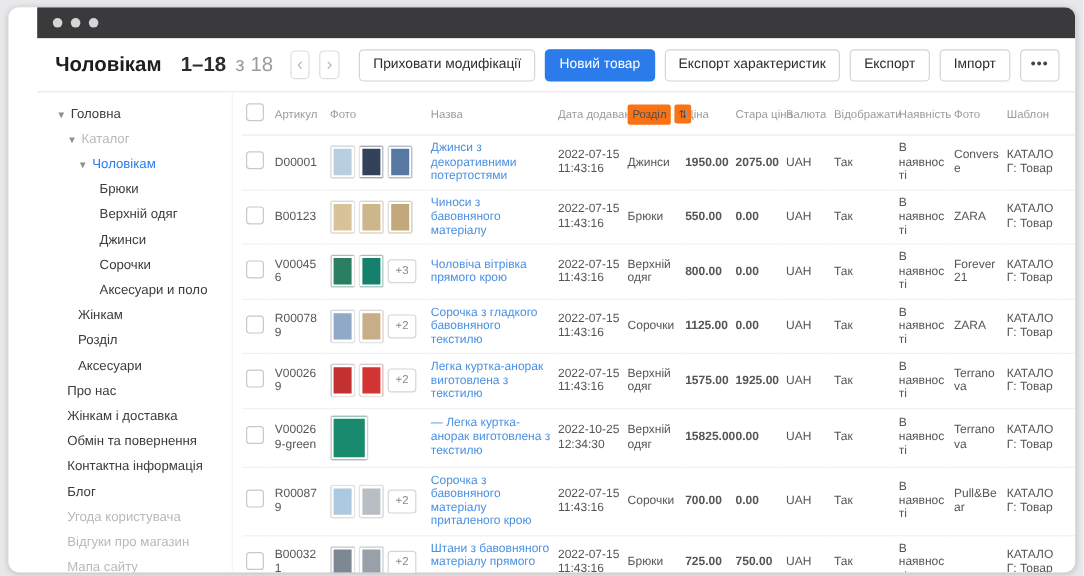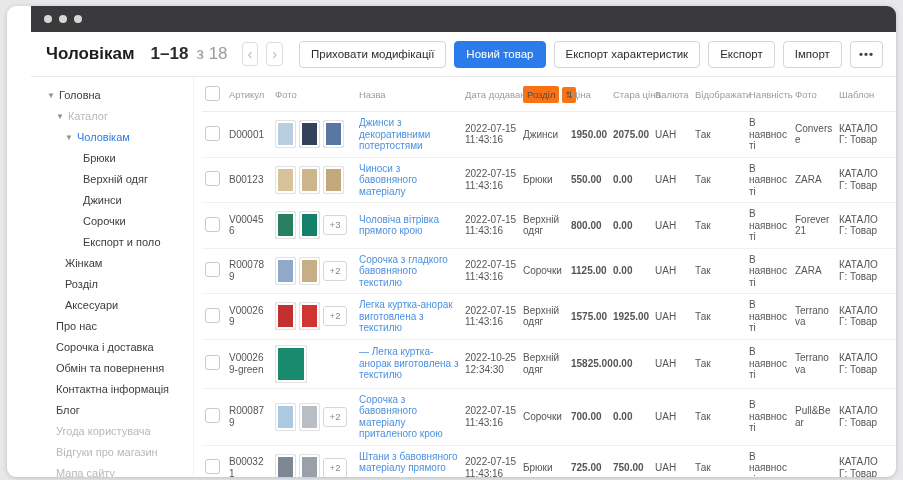--- a/index.html
+++ b/index.html
@@ -110,36 +110,36 @@
           <div class="sb-item lvl3">
             <span>Верхній одяг</span>
           </div>
           <div class="sb-item lvl3">
             <span>Джинси</span>
           </div>
           <div class="sb-item lvl3">
             <span>Сорочки</span>
           </div>
           <div class="sb-item lvl3">
-            <span>Експорт и поло</span>
+            <span>Аксесуари и поло</span>
           </div>
           <div class="sb-item lvl2">
             <span>Жінкам</span>
           </div>
           <div class="sb-item lvl2">
             <span>Розділ</span>
           </div>
           <div class="sb-item lvl2">
             <span>Аксесуари</span>
           </div>
           <div class="sb-item lvl1">
             <span>Про нас</span>
           </div>
           <div class="sb-item lvl1">
-            <span>Сорочка і доставка</span>
+            <span>Жінкам і доставка</span>
           </div>
           <div class="sb-item lvl1">
             <span>Обмін та повернення</span>
           </div>
           <div class="sb-item lvl1">
             <span>Контактна інформація</span>
           </div>
           <div class="sb-item lvl1">
             <span>Блог</span>
           </div>

